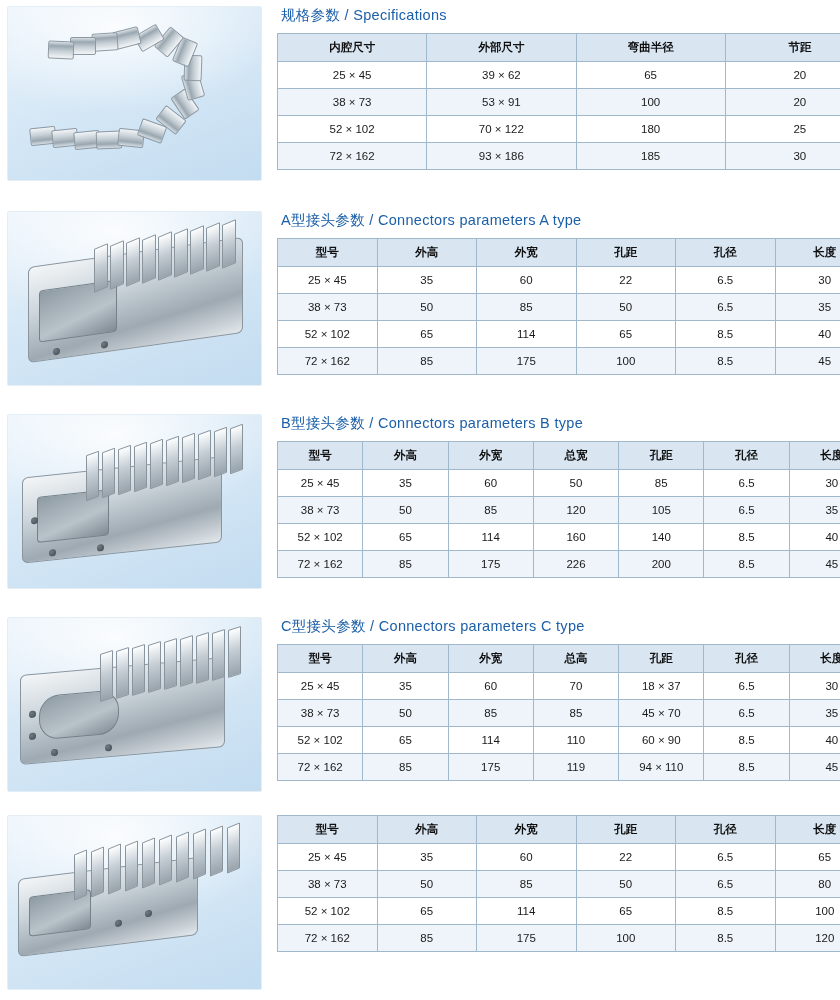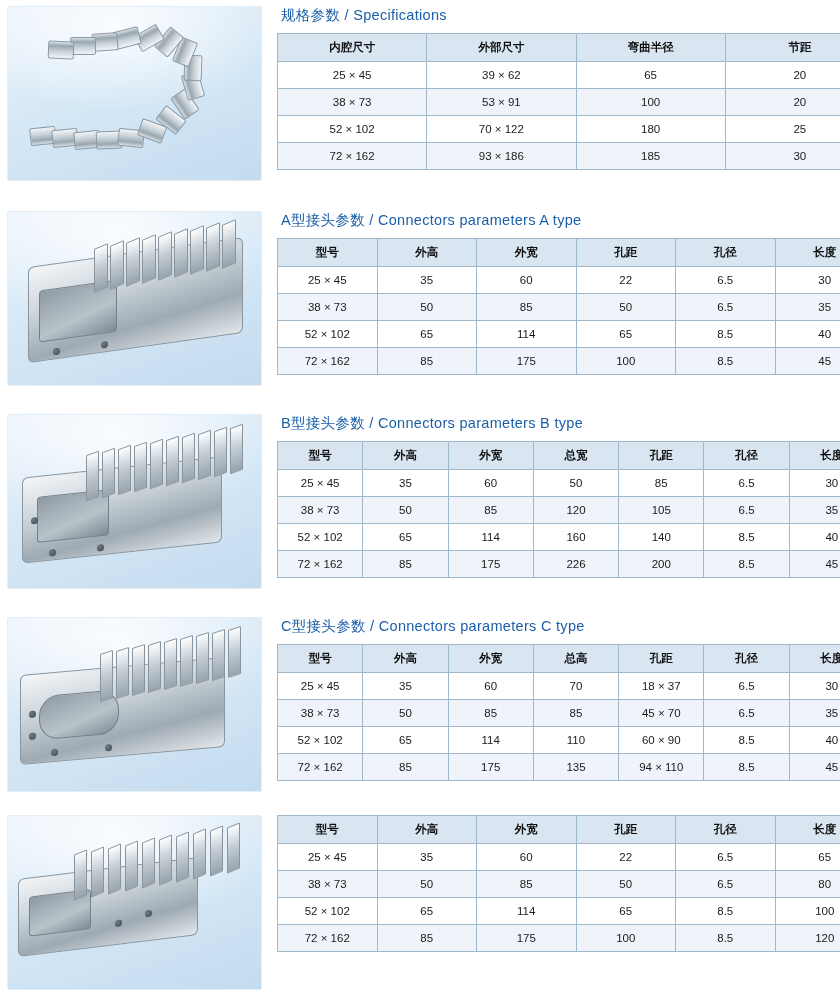--- a/index.html
+++ b/index.html
@@ -397,21 +397,21 @@
             <td>114</td>
             <td>110</td>
             <td>60 × 90</td>
             <td>8.5</td>
             <td>40</td>
           </tr>
           <tr>
             <td>72 × 162</td>
             <td>85</td>
             <td>175</td>
-            <td>135</td>
+            <td>119</td>
             <td>94 × 110</td>
             <td>8.5</td>
             <td>45</td>
           </tr>
         </tbody>
       </table>
     </div>
   </div>
 
   <div class="section" style="height:190px;">

